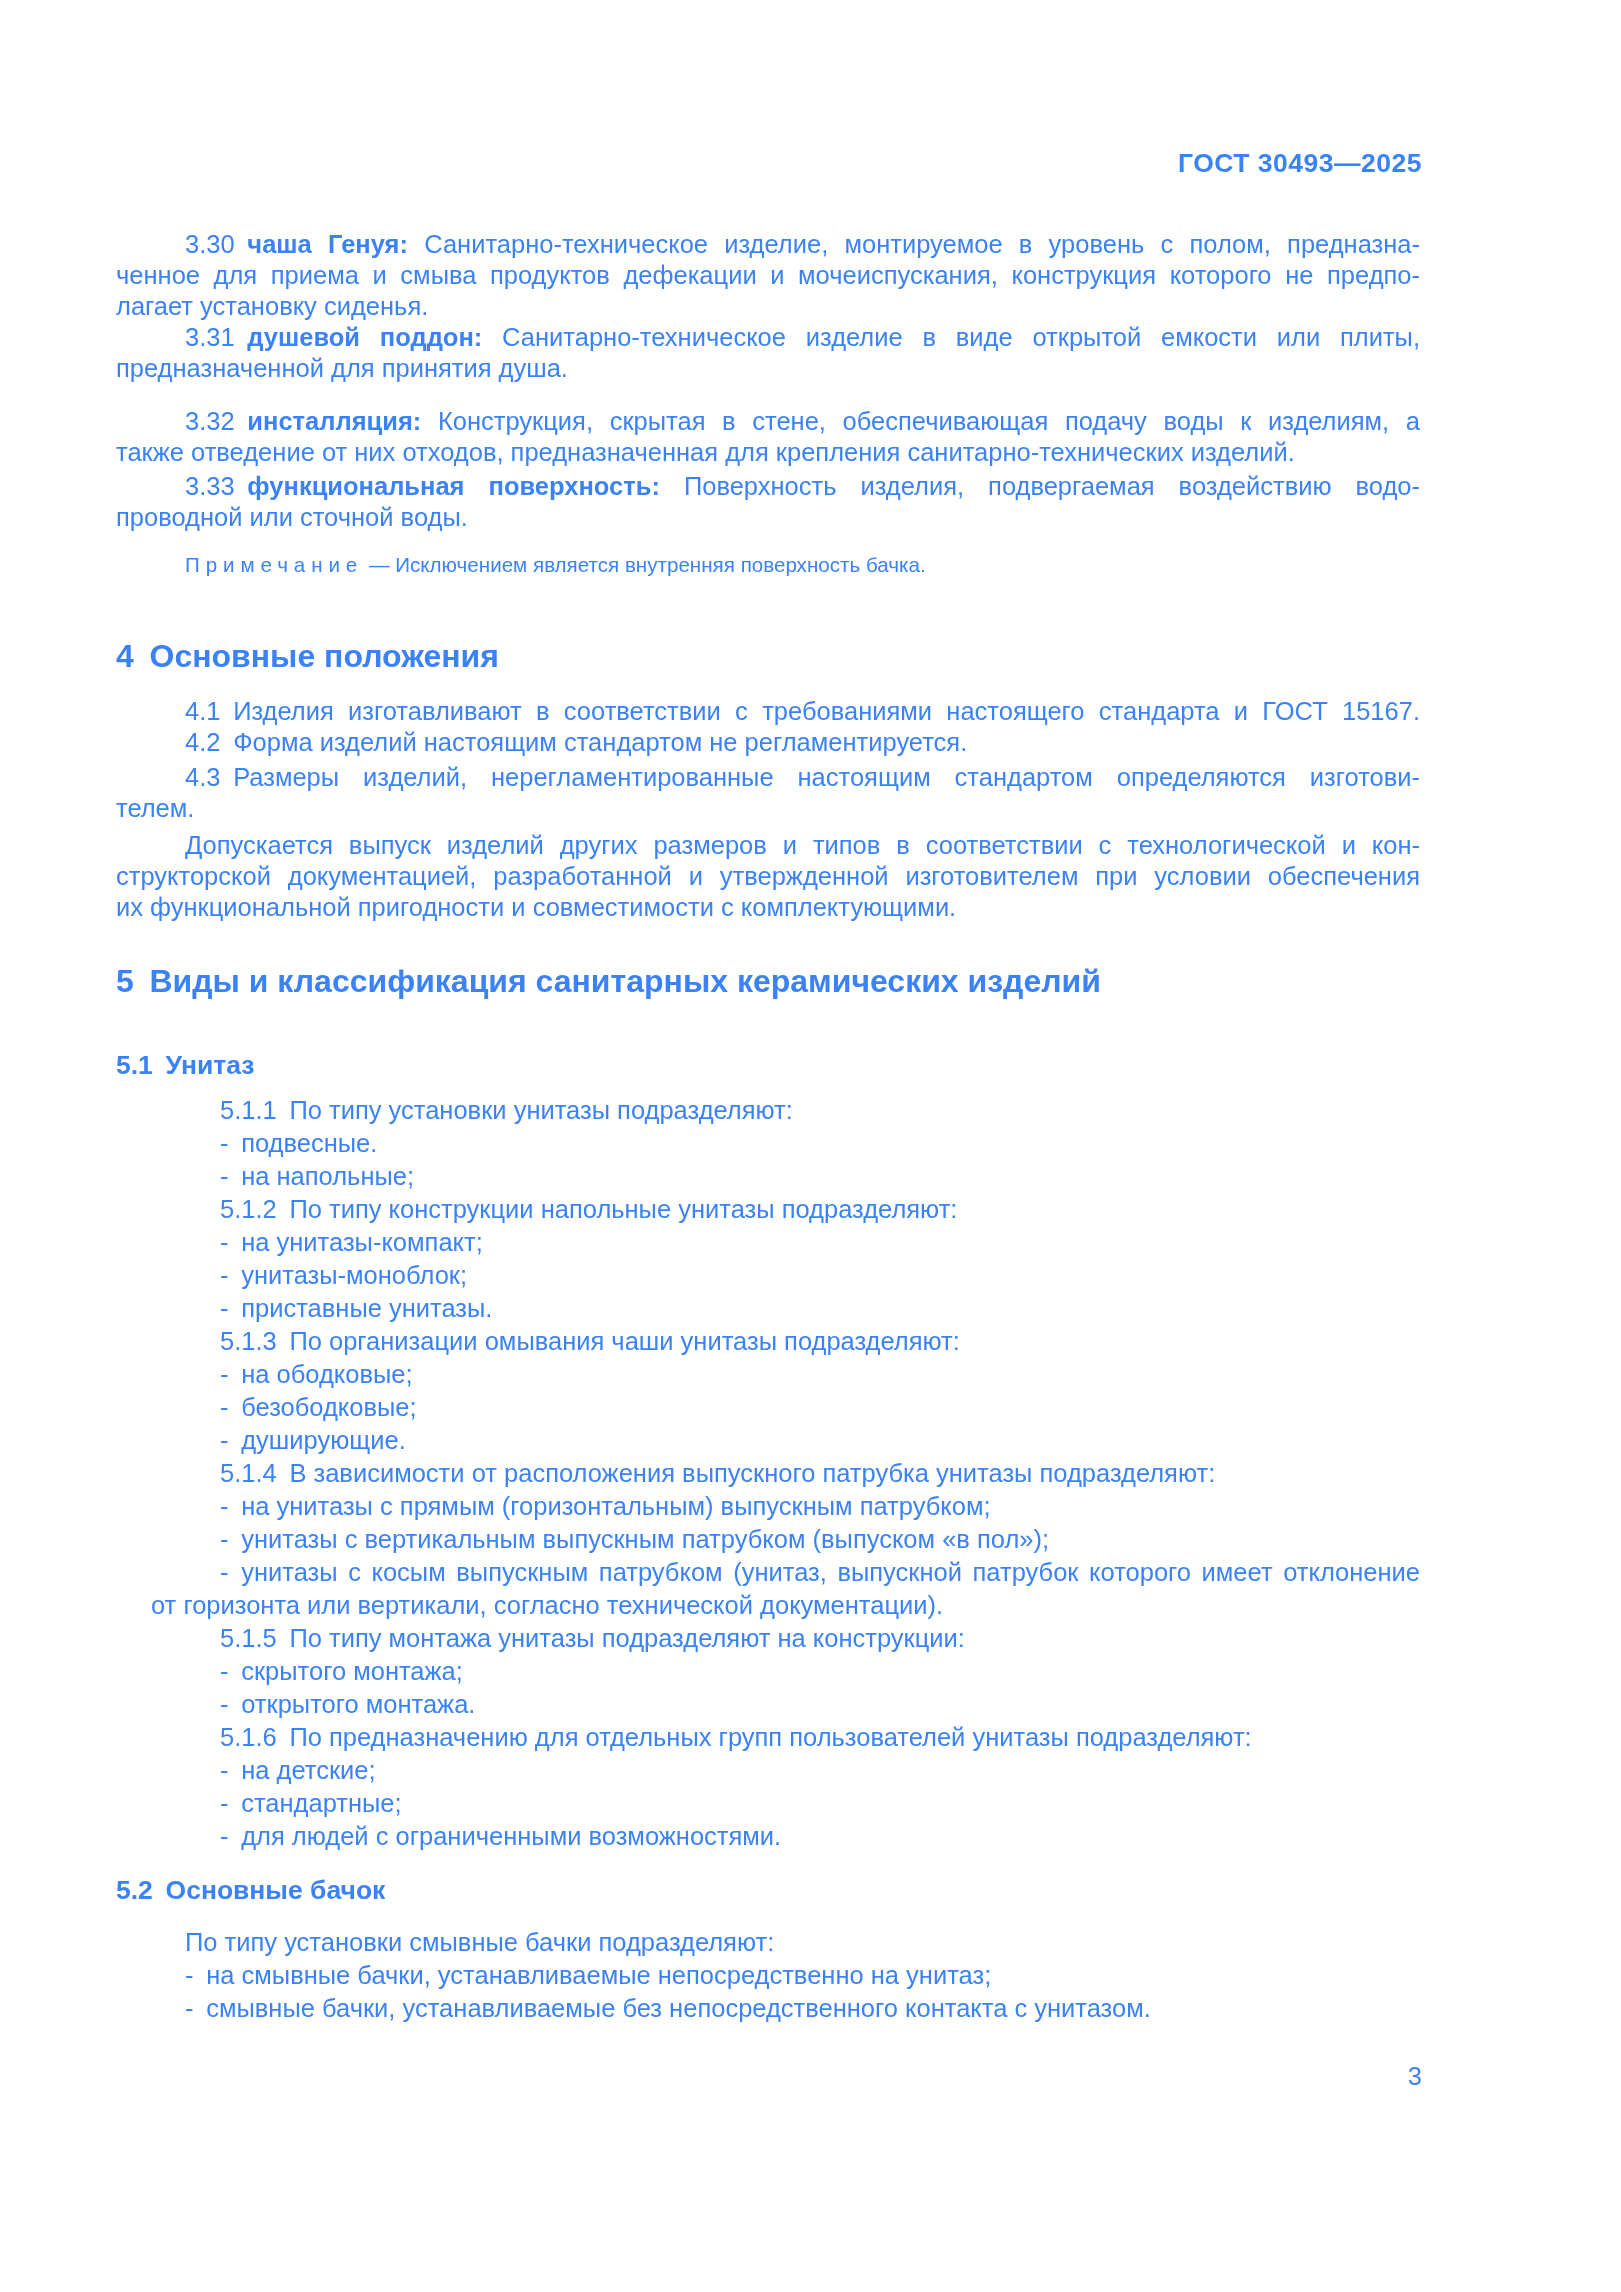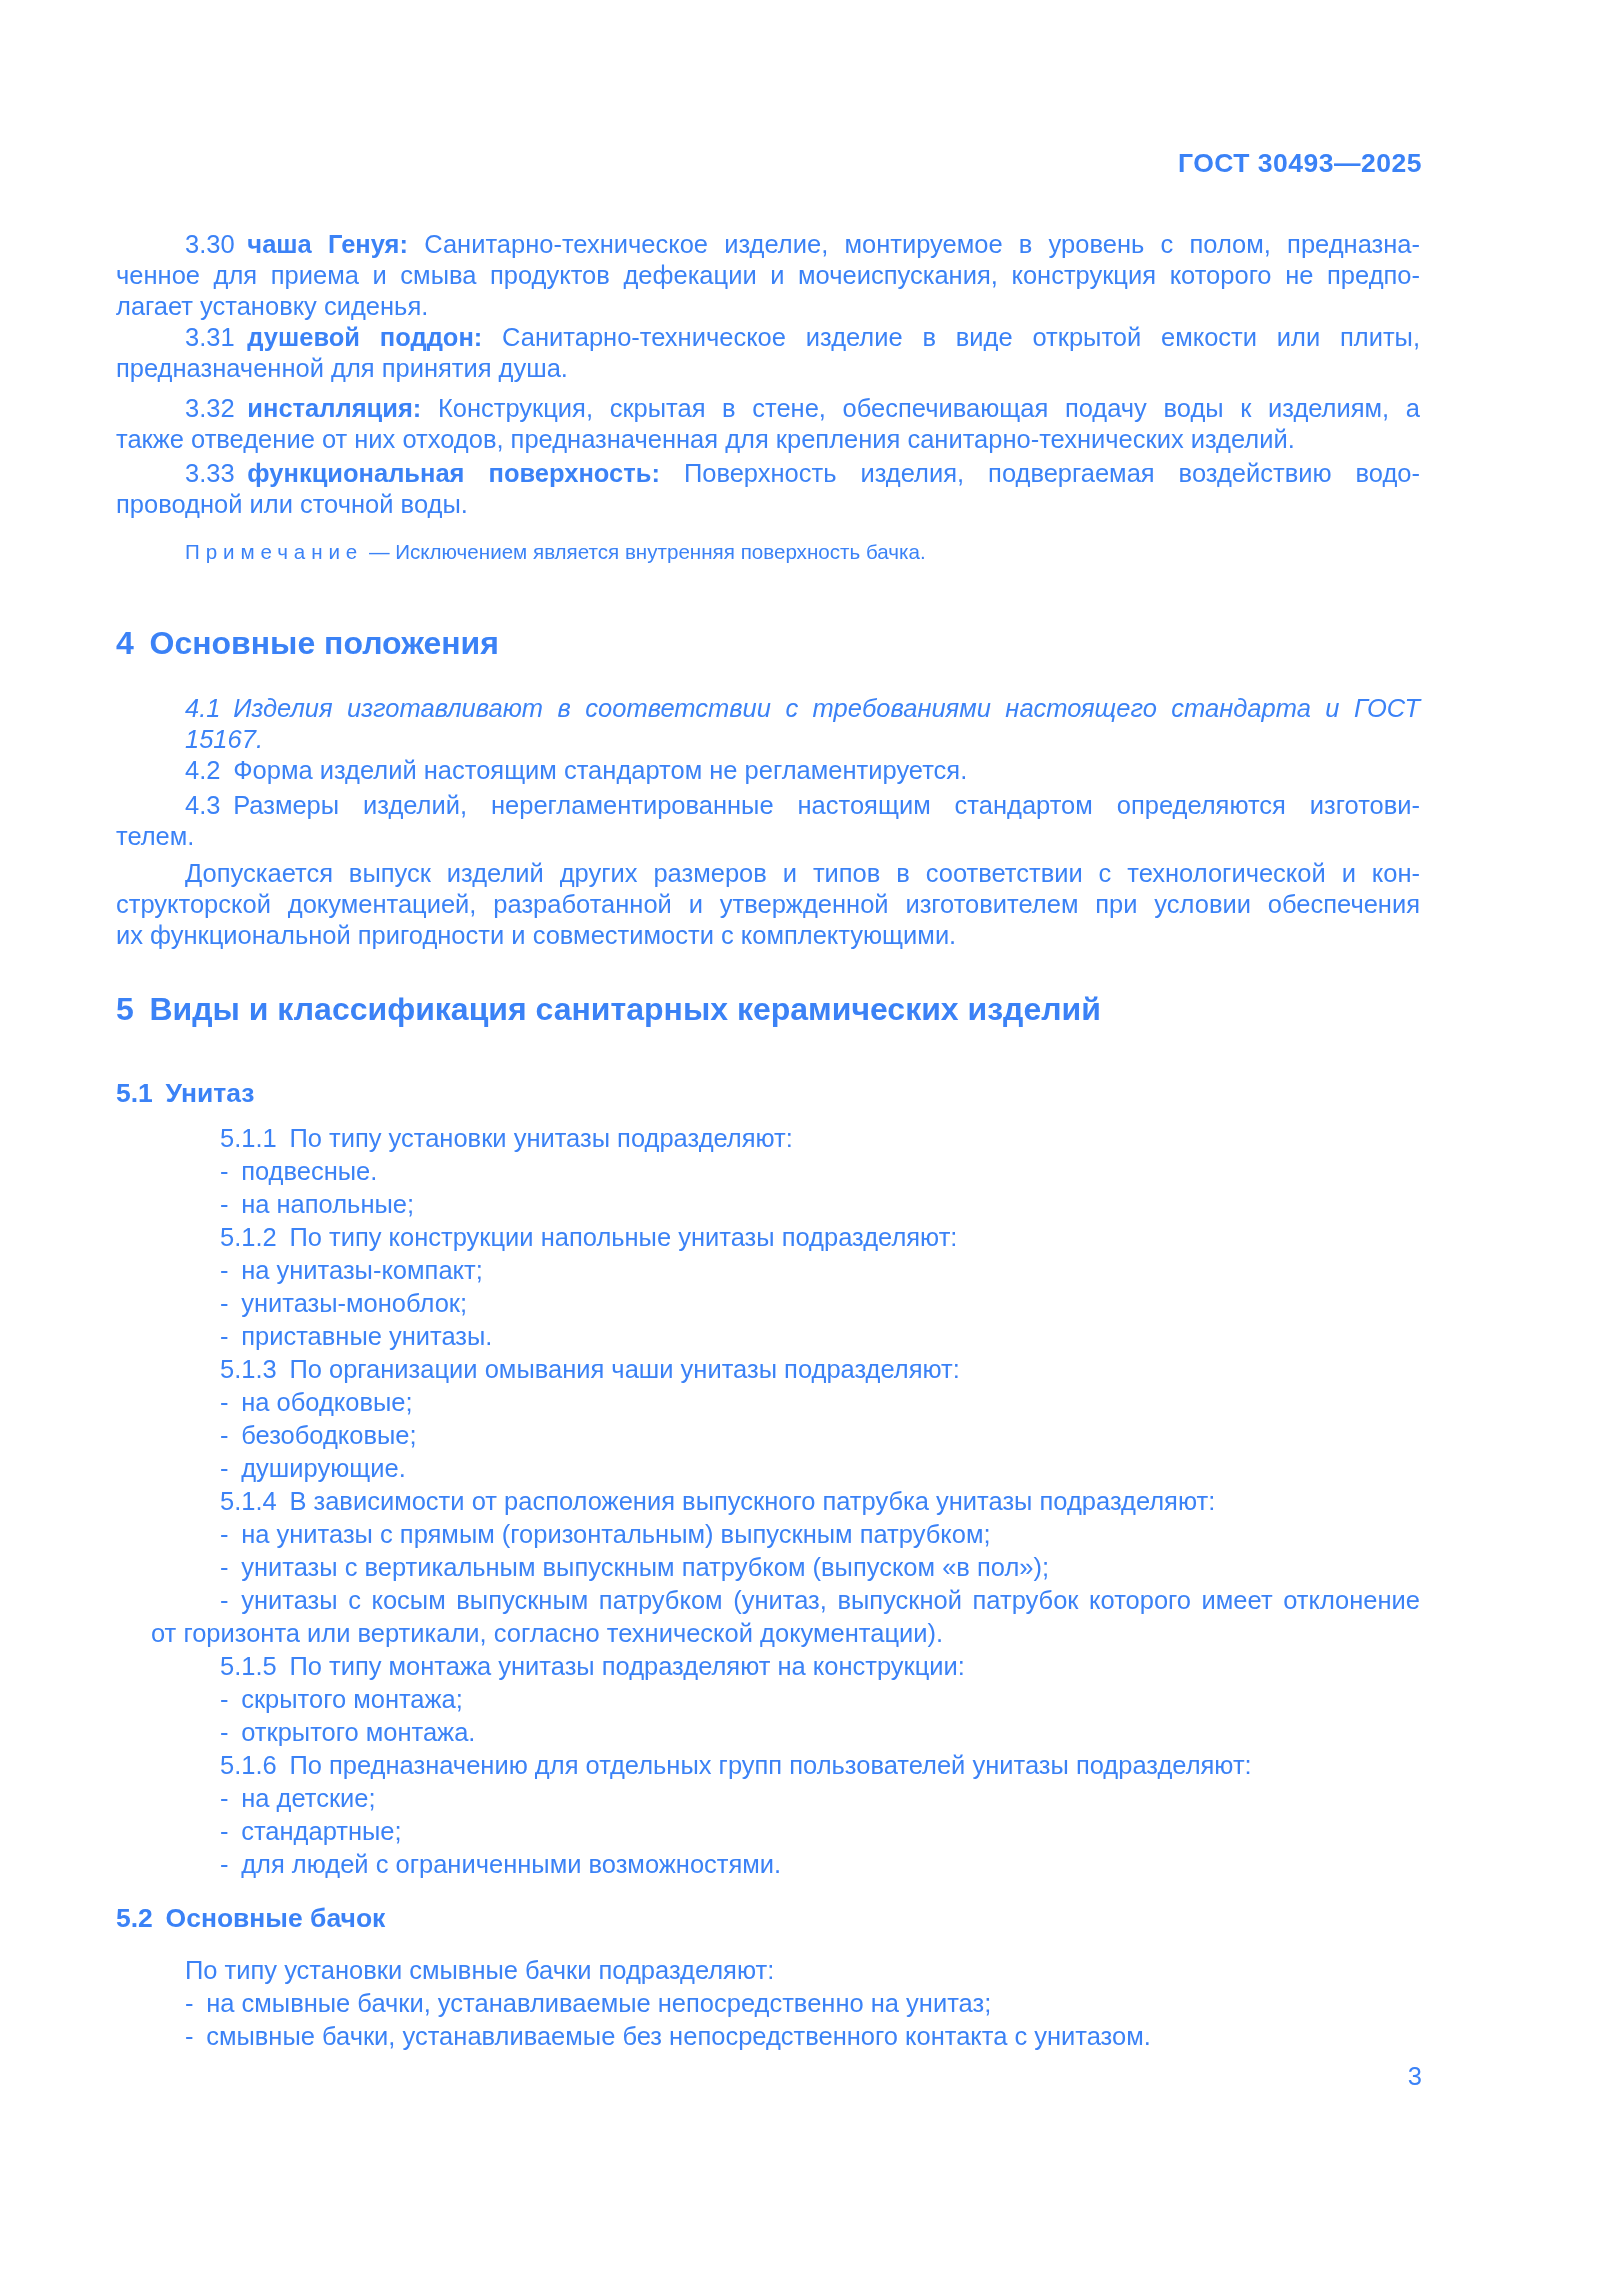--- a/index.html
+++ b/index.html
@@ -55,31 +55,31 @@
   <div id="doc">
       <div class="para" style="margin-top: 0px;">
         <div class="line ind just"><span class="seg-g">3.30</span><span class="seg-b">чаша Генуя:</span><span> Санитарно-техническое изделие, монтируемое в уровень с полом, предназна-</span></div>
         <div class="line just"><span>ченное для приема и смыва продуктов дефекации и мочеиспускания, конструкция которого не предпо-</span></div>
         <div class="line"><span>лагает установку сиденья.</span></div>
       </div>
       <div class="para" style="margin-top: 0px;">
         <div class="line ind just"><span class="seg-g">3.31</span><span class="seg-b">душевой поддон:</span><span> Санитарно-техническое изделие в виде открытой емкости или плиты,</span></div>
         <div class="line"><span>предназначенной для принятия душа.</span></div>
       </div>
-      <div class="para" style="margin-top: 9px;">
+      <div class="para" style="margin-top: 22px;">
         <div class="line ind just"><span class="seg-g">3.32</span><span class="seg-b">инсталляция:</span><span> Конструкция, скрытая в стене, обеспечивающая подачу воды к изделиям, а</span></div>
         <div class="line"><span>также отведение от них отходов, предназначенная для крепления санитарно-технических изделий.</span></div>
       </div>
       <div class="para" style="margin-top: 2.9px;">
         <div class="line ind just"><span class="seg-g">3.33</span><span class="seg-b">функциональная поверхность:</span><span> Поверхность изделия, подвергаемая воздействию водо-</span></div>
         <div class="line"><span>проводной или сточной воды.</span></div>
       </div>
       <div class="note" style="margin-top: 19.6px;"><span class="seg-s">Примечание</span><span> — Исключением является внутренняя поверхность бачка.</span></div>
       <div class="h1" style="margin-top: 59px;"><span class="num">4</span><span>Основные положения</span></div>
-      <div class="para" style="margin-top: 30px; font-style: italic;">
+      <div class="para" style="margin-top: 20px;">
         <div class="line ind just"><span class="seg-g">4.1</span><span>Изделия изготавливают в соответствии с требованиями настоящего стандарта и ГОСТ 15167.</span></div>
       </div>
       <div class="para" style="margin-top: 0px;">
         <div class="line ind"><span class="seg-g">4.2</span><span>Форма изделий настоящим стандартом не регламентируется.</span></div>
       </div>
       <div class="para" style="margin-top: 3.9px;">
         <div class="line ind just"><span class="seg-g">4.3</span><span>Размеры изделий,  нерегламентированные  настоящим стандартом определяются изготови-</span></div>
         <div class="line"><span>телем.</span></div>
       </div>
       <div class="para" style="margin-top: 5.9px;">

